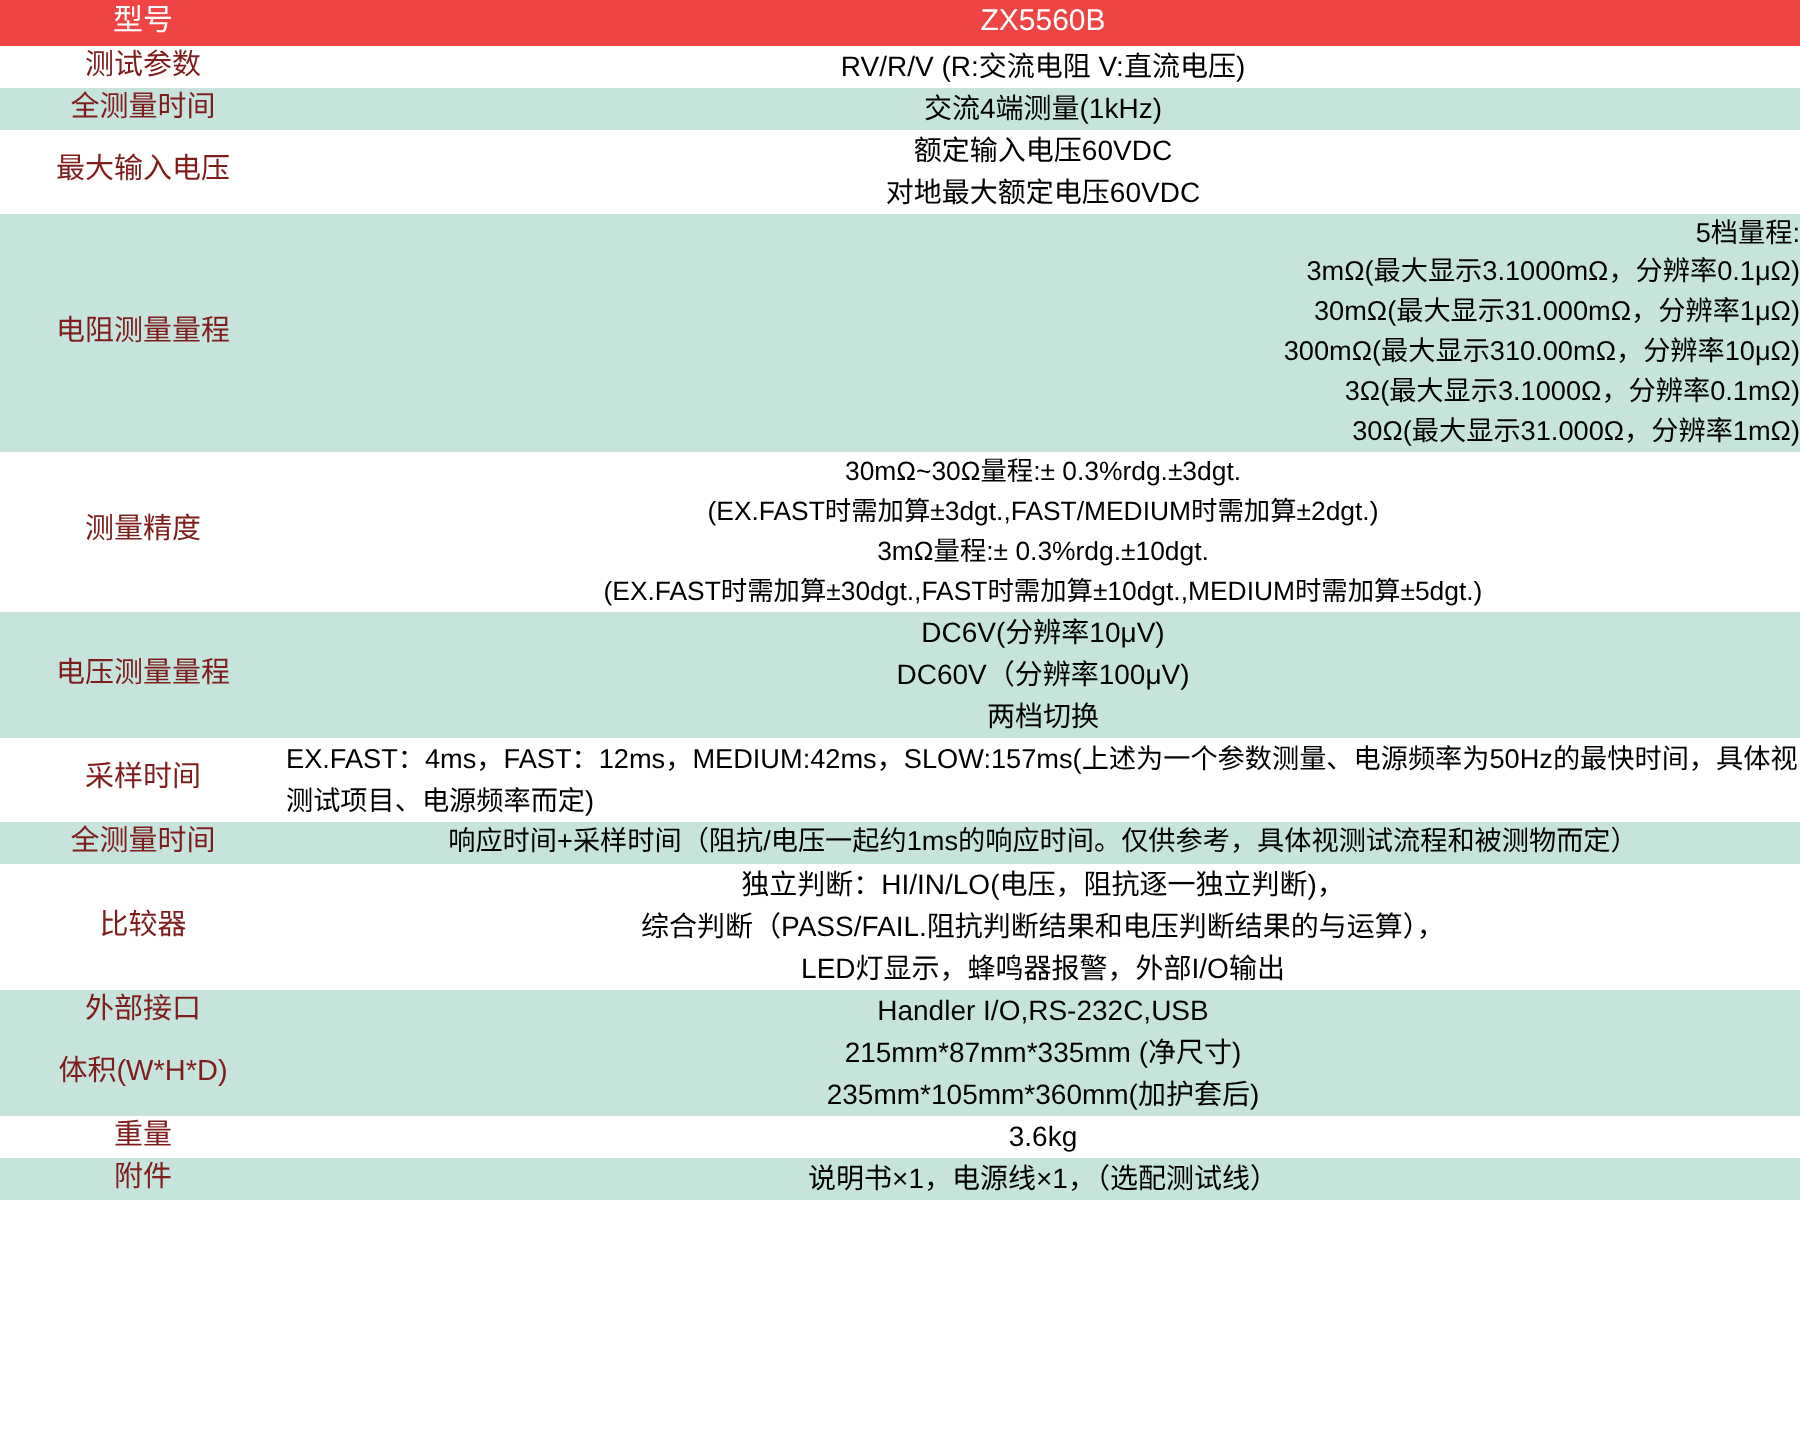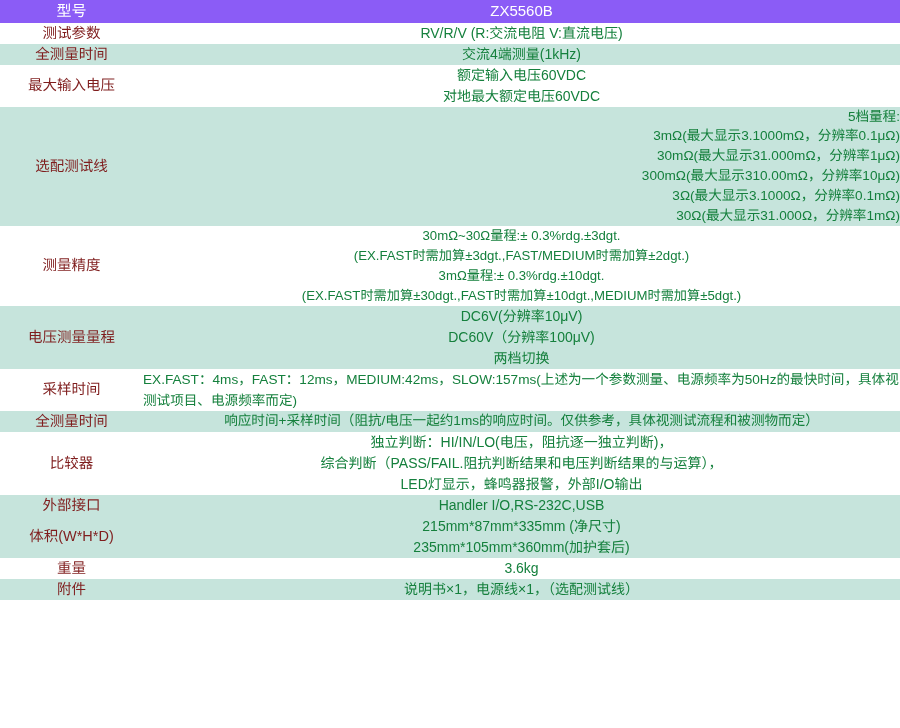--- a/index.html
+++ b/index.html
@@ -38,36 +38,36 @@
     padding: 6px 4px;
     border-right: 2px solid #ffffff;
     white-space: nowrap;
   }
 
   
   td.value {
     text-align: center;
     font-size: 14px;
     line-height: 1.5;
-    color: #15803d;
+    color: #000000;
     padding: 7px 10px;
   }
   td.value.left {
     text-align: left;
     padding-left: 6px;
     padding-right: 6px;
   }
 
   
   tr.shade td { background: #c6e4dc; }
   tr.plain td { background: #ffffff; }
 
   
   tr.header td {
-    background: #8b5cf6;
+    background: #ef4444;
     color: #ffffff;
     font-size: 15px;
     padding-top: 9px;
     padding-bottom: 9px;
   }
   tr.header td.label {
     border-right: 2px solid #ffffff;
     font-size: 15px;
     color: #ffffff;
   }
@@ -122,21 +122,21 @@
       <td class="value multiline">交流4端测量(1kHz)</td>
     </tr>
 
     <tr class="plain sep">
       <td class="label">最大输入电压</td>
       <td class="value multiline">额定输入电压60VDC
 对地最大额定电压60VDC</td>
     </tr>
 
     <tr class="shade sep">
-      <td class="label">选配测试线</td>
+      <td class="label">电阻测量量程</td>
       <td class="value range multiline">5档量程:
 3mΩ(最大显示3.1000mΩ，分辨率0.1μΩ)
 30mΩ(最大显示31.000mΩ，分辨率1μΩ)
 300mΩ(最大显示310.00mΩ，分辨率10μΩ)
 3Ω(最大显示3.1000Ω，分辨率0.1mΩ)
 30Ω(最大显示31.000Ω，分辨率1mΩ)</td>
     </tr>
 
     <tr class="plain sep">
       <td class="label">测量精度</td>

